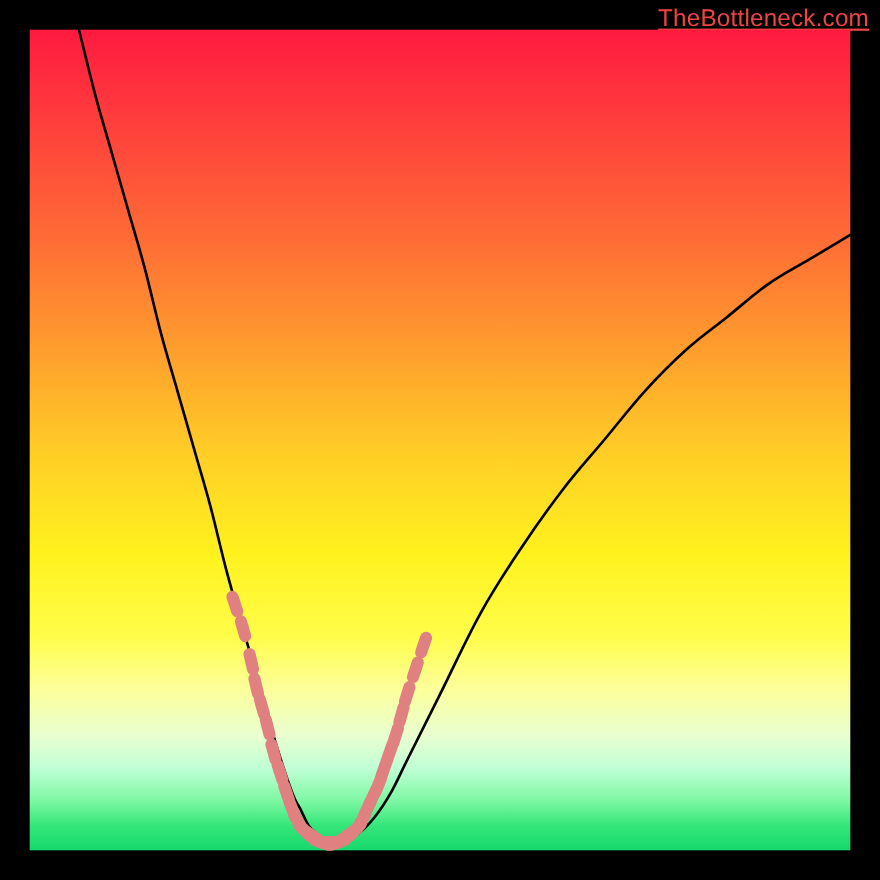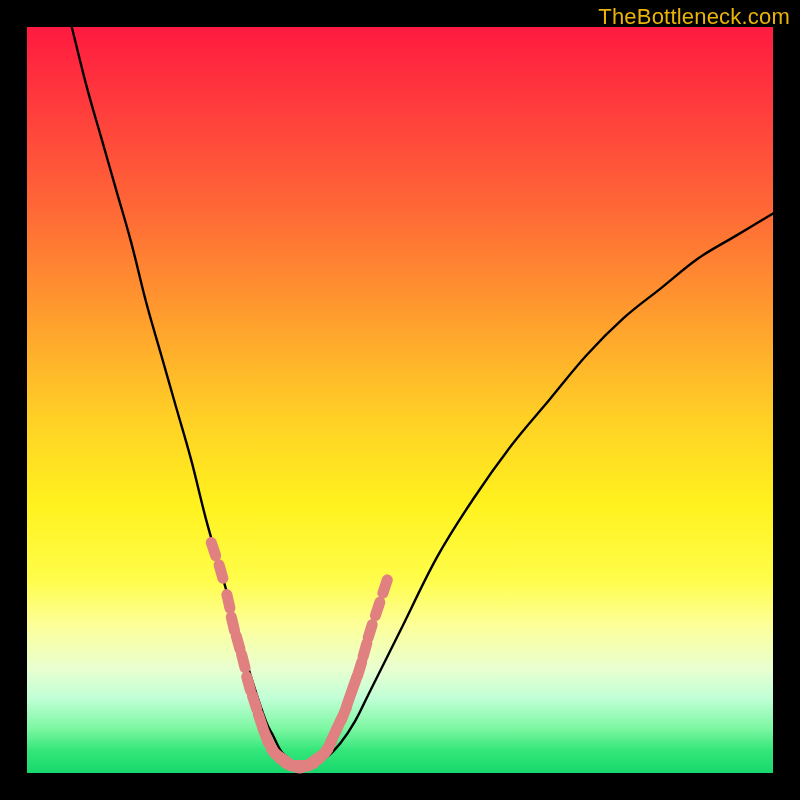--- a/index.html
+++ b/index.html
@@ -38,24 +38,25 @@
       #c0ffd6 90%,
       #7df7a2 94%,
       #34e67a 97%,
       #16d86c 100%
     );
   }
   .attribution {
     position: absolute;
     top: 4px;
     right: 10px;
-    color: #eab308;
+    color: #ef4444;
     font-size: 22px;
     font-weight: 500;
     letter-spacing: 0.2px;
+    text-decoration: underline;
   }
   svg.curve {
     position: absolute;
     left: 0;
     top: 0;
     width: 746px;
     height: 746px;
     overflow: visible;
   }
 </style>

